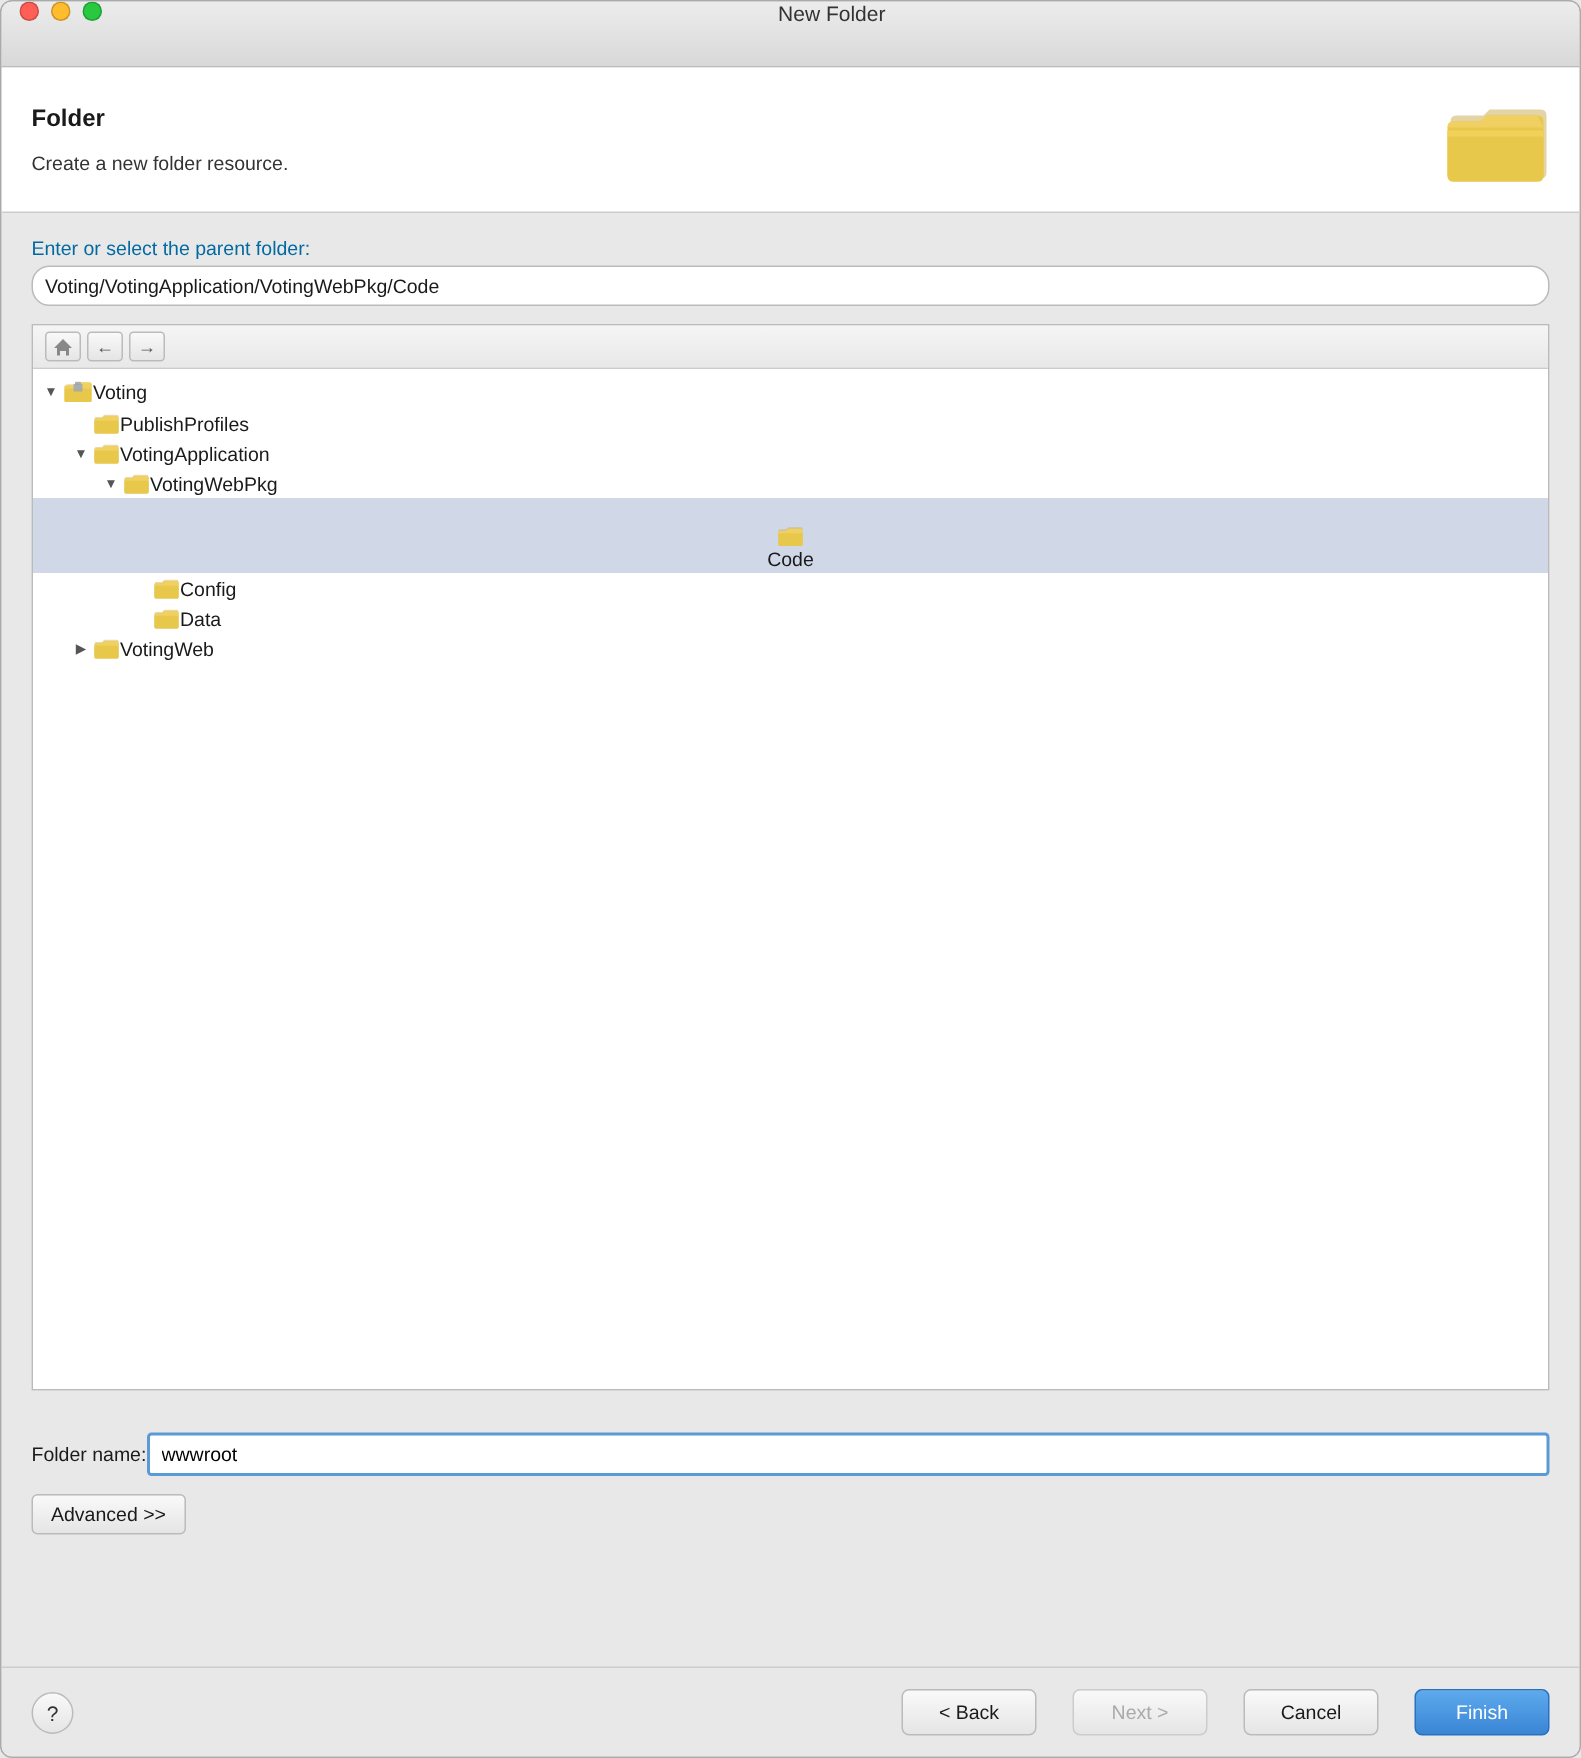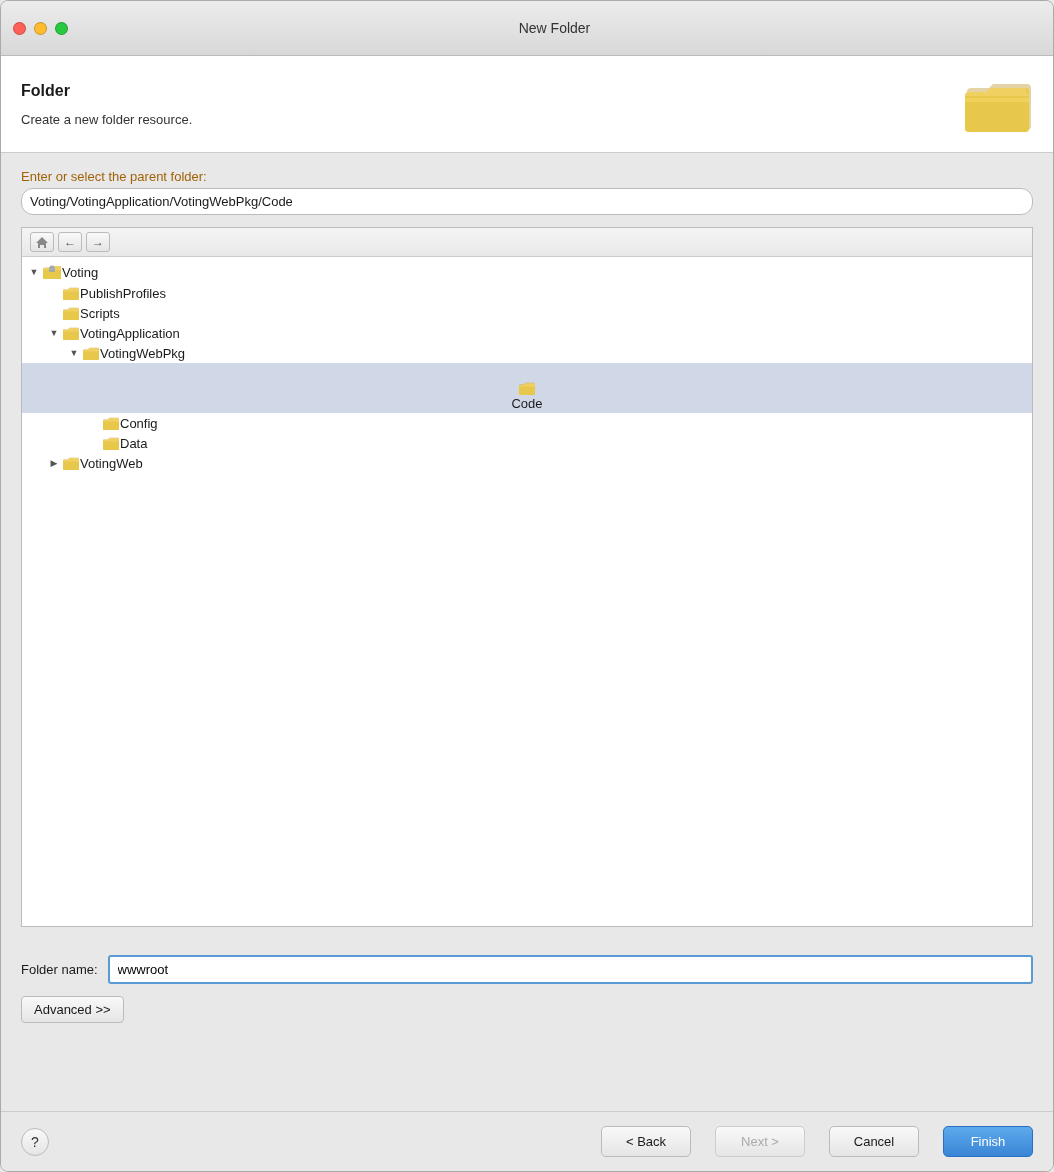--- a/index.html
+++ b/index.html
@@ -14,23 +14,23 @@
       display: flex;
       flex-direction: column;
       border-radius: 8px;
       overflow: hidden;
       border: 1px solid #aaa;
     }
 
     
     .title-bar {
       background: linear-gradient(to bottom, #ececec, #d8d8d8);
-      height: 55px;
-      display: flex;
-      align-items: center;
+      height: 44px;
+      display: flex;
+      align-items: flex-start;
       padding: 0 12px;
       border-bottom: 1px solid #bbb;
       flex-shrink: 0;
     }
 
     .traffic-lights {
       display: flex;
       gap: 8px;
       align-items: center;
     }
@@ -87,21 +87,21 @@
       background: #e8e8e8;
       padding: 16px 20px;
       display: flex;
       flex-direction: column;
       gap: 12px;
       overflow: hidden;
     }
 
     .label-text {
       font-size: 13px;
-      color: #a16207;
+      color: #0369a1;
       margin-bottom: 4px;
     }
 
     .path-input {
       width: 100%;
       border: 1px solid #bbb;
       background: white;
       padding: 5px 8px;
       font-size: 13px;
       color: #1a1a1a;
@@ -186,21 +186,20 @@
     
     .bottom-form {
       background: #e8e8e8;
       padding: 12px 20px 8px 20px;
       flex-shrink: 0;
     }
 
     .folder-name-row {
       display: flex;
       align-items: center;
-      gap: 10px;
       margin-bottom: 12px;
     }
 
     .folder-name-label {
       font-size: 13px;
       white-space: nowrap;
       flex-shrink: 0;
     }
 
     .folder-name-input {
@@ -374,31 +373,20 @@
           <svg class="folder-svg" width="18" height="15" viewBox="0 0 18 15">
       <path d="M1 4 Q1 3 2 3 L6 3 L7.5 1.5 L16 1.5 Q17 1.5 17 2.5 L17 12.5 Q17 13.5 16 13.5 L2 13.5 Q1 13.5 1 12.5 Z" fill="#c8a030" opacity="0.4"></path>
       <path d="M1 5 Q1 4 2 4 L6 4 L7.5 2.5 L16 2.5 Q17 2.5 17 3.5 L17 13 Q17 14 16 14 L2 14 Q1 14 1 13 Z" fill="#e8c84a"></path>
       <path d="M1 5.5 L17 5.5 L17 3.5 L16 2.5 L7.5 2.5 L6 4 L2 4 Q1 4 1 5 Z" fill="#f0d060"></path>
       <path d="M1 6 L17 6 L17 13 Q17 14 16 14 L2 14 Q1 14 1 13 Z" fill="#e8c84a"></path>
     </svg>
           <span class="tree-item-label">PublishProfiles</span>
         </div>
         <div class="tree-item">
           <span class="indent" style="width:24px; display:inline-block;"></span>
-          <span class="tree-toggle spacer">▶</span>
-          <svg class="folder-svg" width="18" height="15" viewBox="0 0 18 15">
-      <path d="M1 4 Q1 3 2 3 L6 3 L7.5 1.5 L16 1.5 Q17 1.5 17 2.5 L17 12.5 Q17 13.5 16 13.5 L2 13.5 Q1 13.5 1 12.5 Z" fill="#c8a030" opacity="0.4"></path>
-      <path d="M1 5 Q1 4 2 4 L6 4 L7.5 2.5 L16 2.5 Q17 2.5 17 3.5 L17 13 Q17 14 16 14 L2 14 Q1 14 1 13 Z" fill="#e8c84a"></path>
-      <path d="M1 5.5 L17 5.5 L17 3.5 L16 2.5 L7.5 2.5 L6 4 L2 4 Q1 4 1 5 Z" fill="#f0d060"></path>
-      <path d="M1 6 L17 6 L17 13 Q17 14 16 14 L2 14 Q1 14 1 13 Z" fill="#e8c84a"></path>
-    </svg>
-          <span class="tree-item-label">Scripts</span>
-        </div>
-        <div class="tree-item">
-          <span class="indent" style="width:24px; display:inline-block;"></span>
           <span class="tree-toggle">▼</span>
           <svg class="folder-svg" width="18" height="15" viewBox="0 0 18 15">
       <path d="M1 4 Q1 3 2 3 L6 3 L7.5 1.5 L16 1.5 Q17 1.5 17 2.5 L17 12.5 Q17 13.5 16 13.5 L2 13.5 Q1 13.5 1 12.5 Z" fill="#c8a030" opacity="0.4"></path>
       <path d="M1 5 Q1 4 2 4 L6 4 L7.5 2.5 L16 2.5 Q17 2.5 17 3.5 L17 13 Q17 14 16 14 L2 14 Q1 14 1 13 Z" fill="#e8c84a"></path>
       <path d="M1 5.5 L17 5.5 L17 3.5 L16 2.5 L7.5 2.5 L6 4 L2 4 Q1 4 1 5 Z" fill="#f0d060"></path>
       <path d="M1 6 L17 6 L17 13 Q17 14 16 14 L2 14 Q1 14 1 13 Z" fill="#e8c84a"></path>
     </svg>
           <span class="tree-item-label">VotingApplication</span>
         </div>
         <div class="tree-item">

